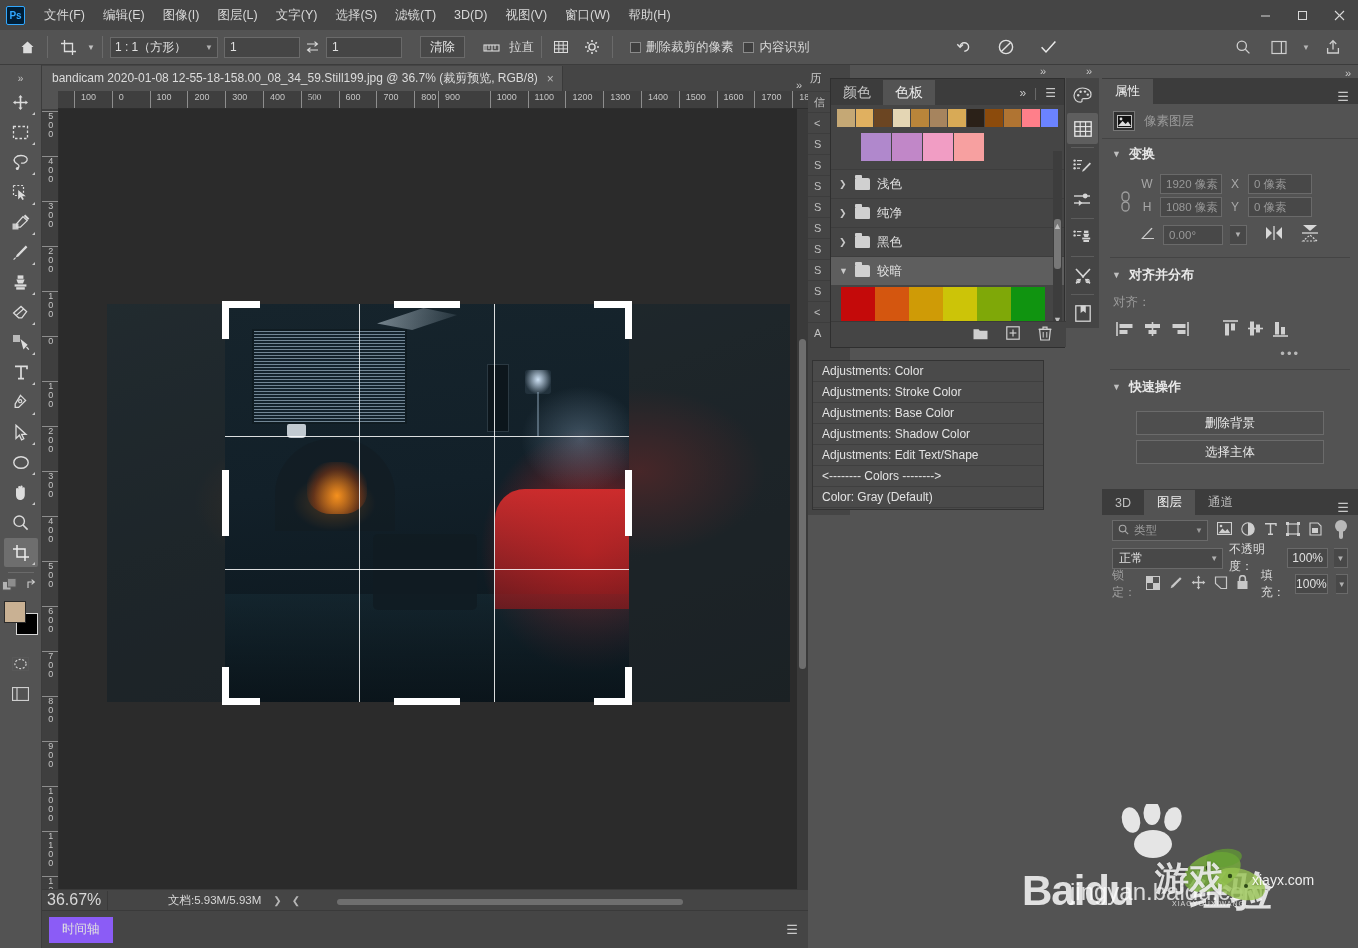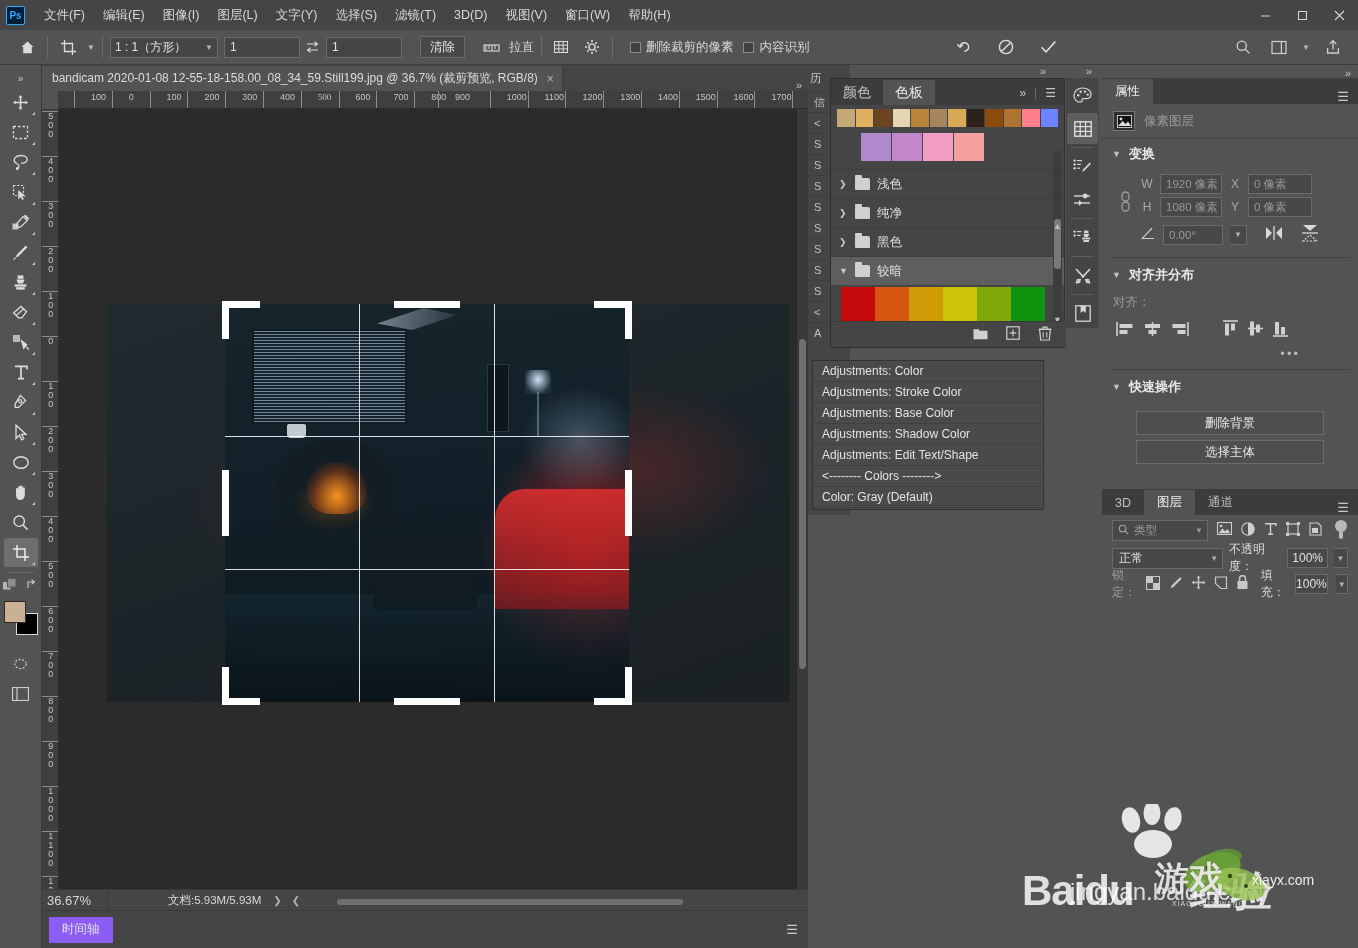--- a/index.html
+++ b/index.html
@@ -119,21 +119,21 @@
   .ruler-h {
     position: absolute; left: 58px; top: 91px; width: 750px; height: 18px;
     background: #3f3f3f; border-bottom: 1px solid #2e2e2e; overflow: hidden;
   }
   .ruler-v {
     position: absolute; left: 42px; top: 109px; width: 17px; height: 780px;
     background: #3f3f3f; border-right: 1px solid #2e2e2e; overflow: hidden;
   }
   .rh-tick {
     position: absolute; top: 0; height: 18px; font-size: 9px; color: #c5c5c5;
-    border-left: 1px solid #8d8d8d; padding-left: 16px; line-height: 13px;
+    border-left: 1px solid #8d8d8d; padding-left: 6px; line-height: 13px;
   }
   .rv-tick {
     position: absolute; left: 0; width: 17px; font-size: 9px; color: #c5c5c5;
     border-top: 1px solid #8d8d8d; line-height: 9px; text-align: center;
     letter-spacing: -0.5px;
   }
   .rv-tick span { display: block; }
 
   .canvas-wrap {
     position: absolute; left: 59px; top: 109px; width: 749px; height: 780px;
@@ -239,21 +239,21 @@
   }
 
   
   .statusbar {
     position: absolute; left: 42px; top: 889px; width: 766px; height: 21px;
     background: #454545; display: flex; align-items: center;
     border-top: 1px solid #3a3a3a;
   }
   .zoomfield {
     width: 66px; height: 19px; background: #454545; color: #d8d8d8;
-    font-size: 13px; display: flex; align-items: center; padding-left: 5px;
+    font-size: 16px; display: flex; align-items: center; padding-left: 5px;
     border-right: 1px solid #3a3a3a;
   }
   .docinfo { font-size: 11.5px; color: #d8d8d8; margin-left: 60px; }
   .sb-chev { margin-left: 12px; font-size: 10px; color: #b5b5b5; }
   .hscroll {
     position: absolute; left: 42px; top: 895px; width: 760px; height: 11px;
   }
   .hscroll .track { position: absolute; left: 295px; top: 4px; width: 346px; height: 6px; background: #6e6e6e; border-radius: 3px; }
 
   .timeline-bar {

